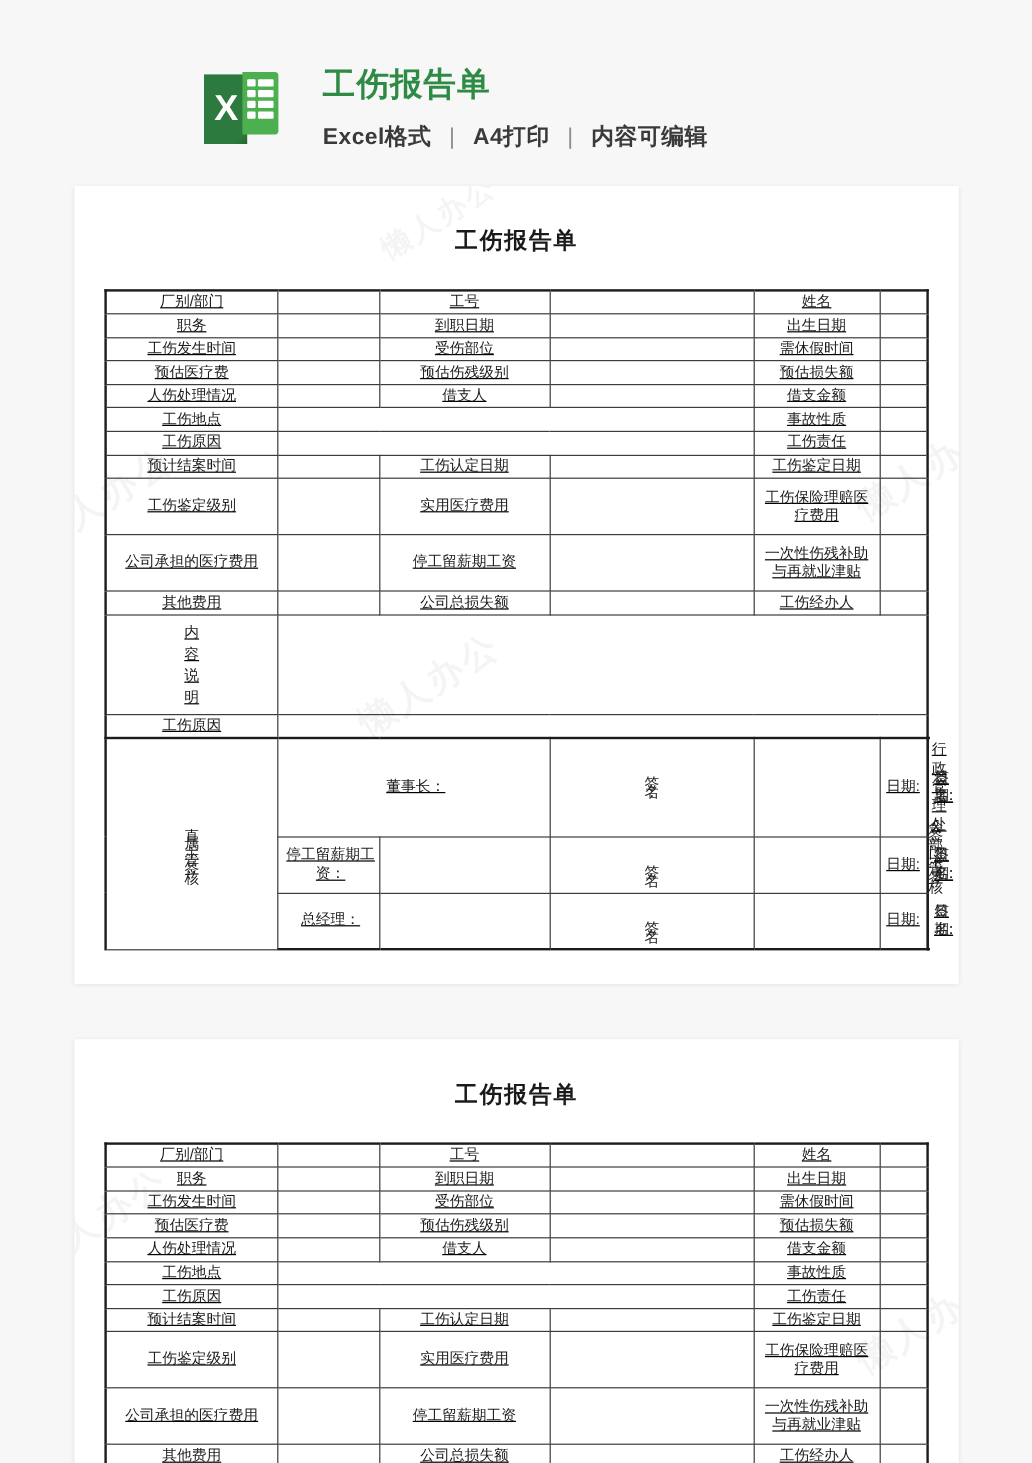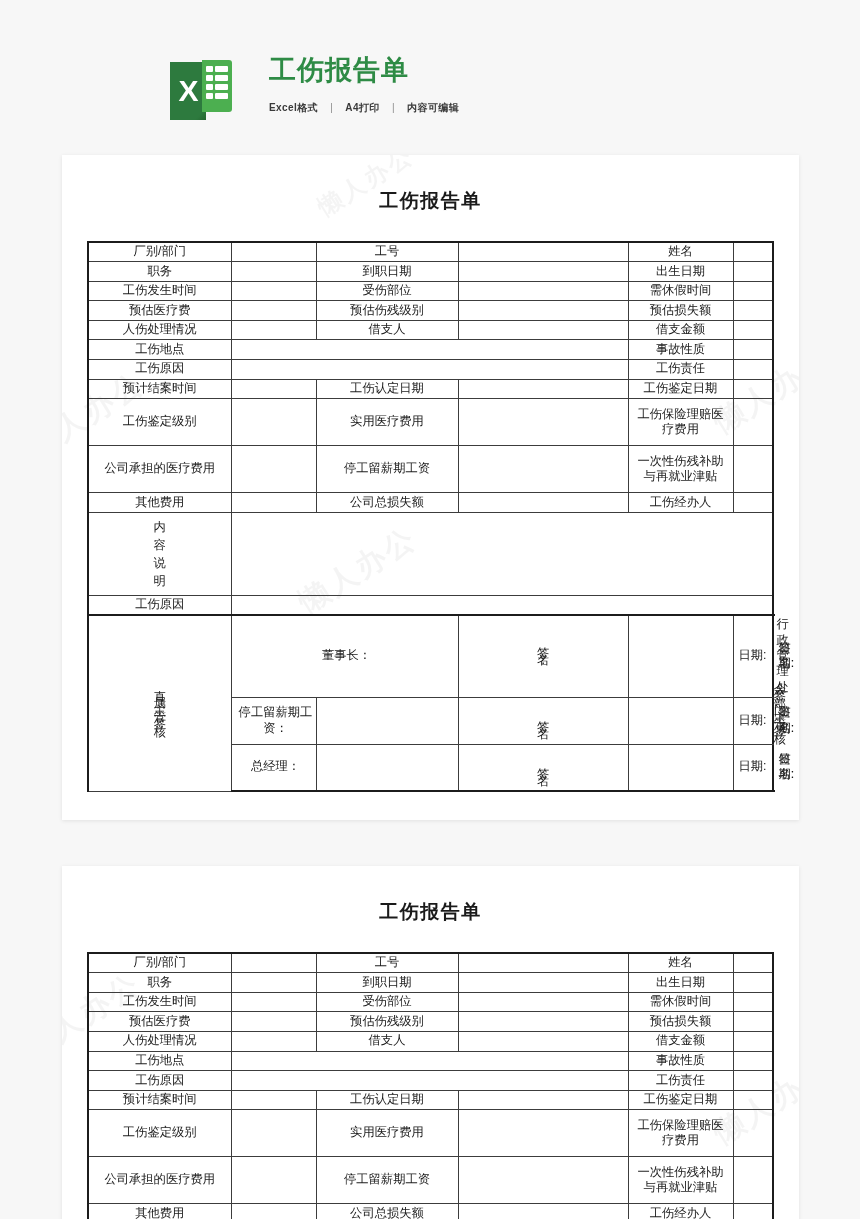--- a/index.html
+++ b/index.html
@@ -56,21 +56,21 @@
   .header-text { margin-left: 37px; padding-top: 2px; }
   .doc-title {
     color: #2e8b45;
     font-size: 27px;
     font-weight: bold;
     letter-spacing: 1px;
     line-height: 1.25;
   }
   .doc-meta {
     margin-top: 13px;
-    font-size: 10px;
+    font-size: 19px;
     font-weight: bold;
     color: #3a3a3a;
     letter-spacing: 0.4px;
     text-align: center;
   }
   .doc-meta .sep { color: #8d8d8d; padding: 0 9px; font-weight: normal; }
 
   
   .card {
     position: relative;
@@ -112,20 +112,21 @@
 
   
   table.form {
     border-collapse: collapse;
     width: 685px;
     margin: 0 auto;
     table-layout: fixed;
     position: relative;
     z-index: 2;
     background: transparent;
+    text-decoration: underline;
   }
   table.form td {
     border: 1px solid #3c3c3c;
     font-size: 12.3px;
     color: #1a1a1a;
     height: 19.6px;
     padding: 1px 3px;
     text-align: center;
     vertical-align: middle;
     line-height: 1.28;

